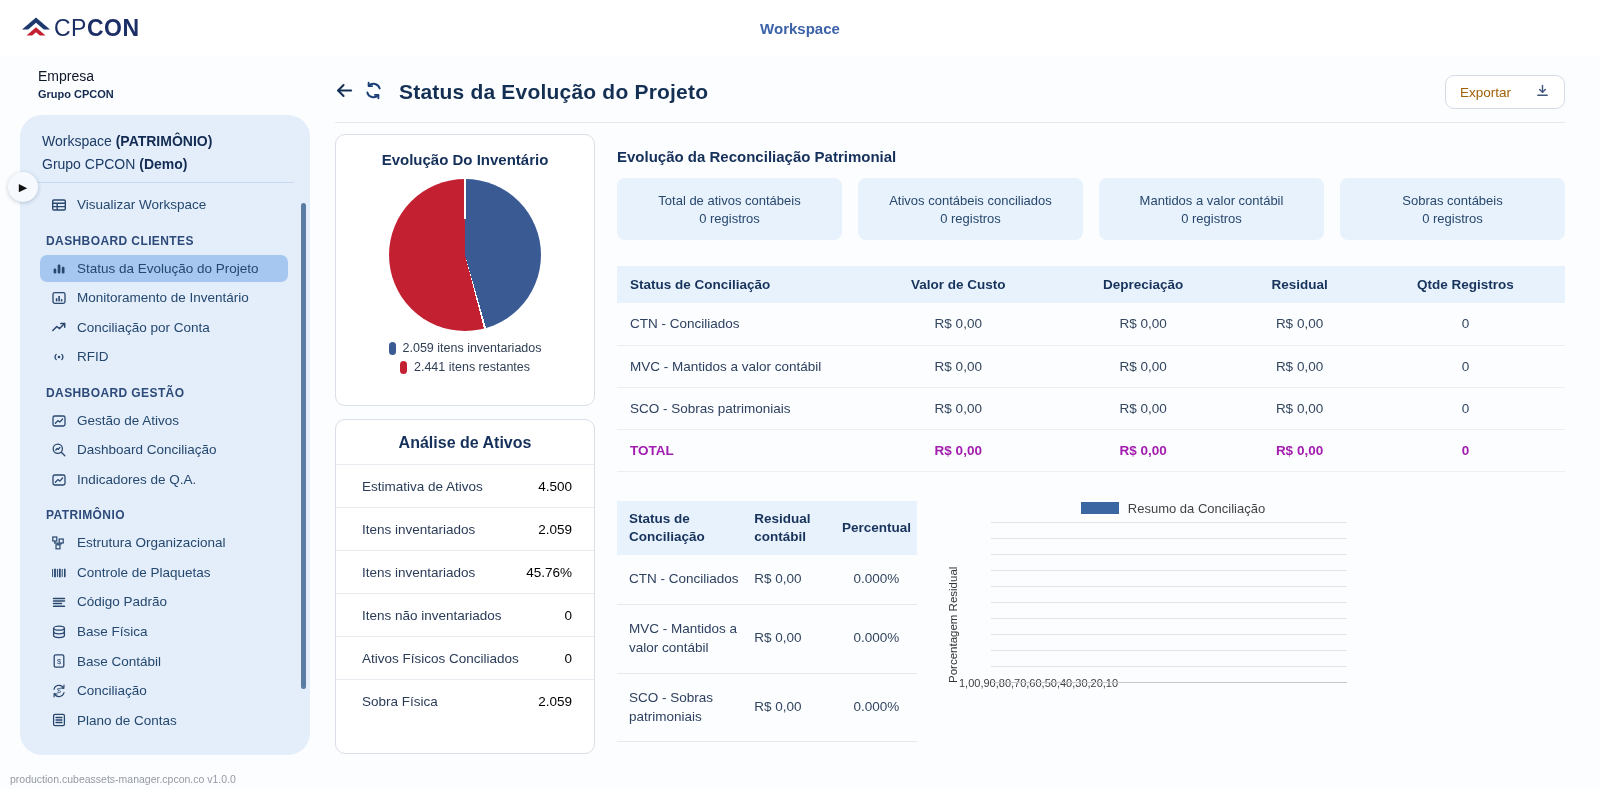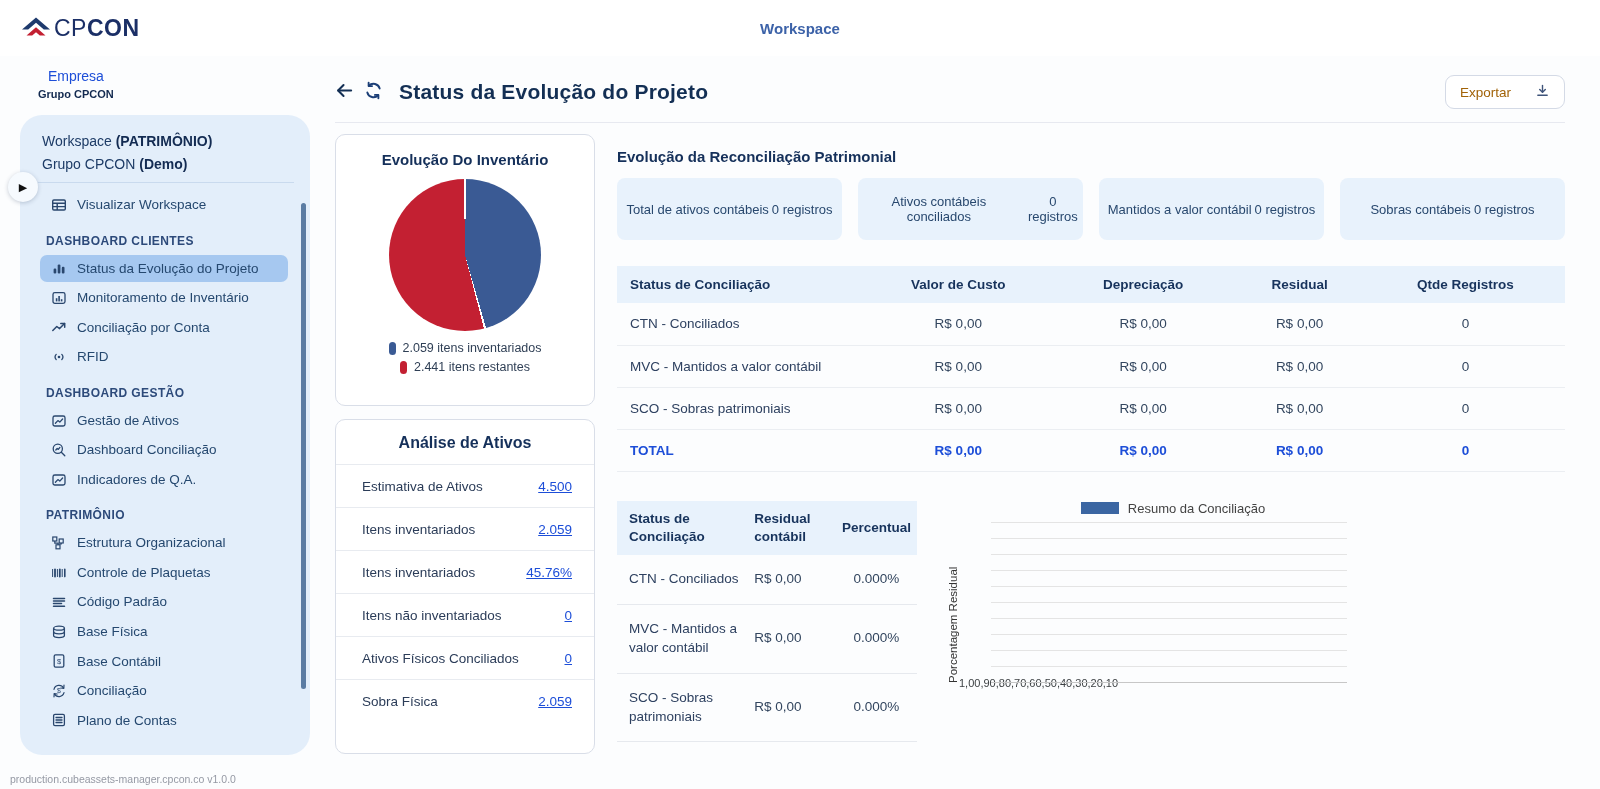--- a/index.html
+++ b/index.html
@@ -11,21 +11,21 @@
   
   .topbar { position:absolute; top:0; left:0; width:1600px; height:56px; background:#ffffff; }
   .brand { position:absolute; left:20px; top:13px; display:flex; align-items:center; }
   .brand-text { font-size:23px; letter-spacing:.5px; color:#1b2f66; font-weight:500; }
   .brand-text b { font-weight:800; }
   .top-title { position:absolute; left:0; right:0; top:20px; text-align:center;
     font-weight:700; font-size:15px; color:#3c62a8; cursor:pointer; }
   
   .sidebar { position:absolute; top:56px; left:0; width:322px; height:733px; }
   .company { position:absolute; left:38px; top:12px; }
-  .company-label { font-size:14px; color:#1d4ed8;text-align:center; }
+  .company-label { font-size:14px; color:#0f172a; }
   .company-name { font-size:11px; font-weight:800; color:#12294f; margin-top:4px; }
   .side-card { position:absolute; left:20px; top:59px; width:290px; height:640px;
     background:#e3eefa; border-radius:22px; padding:18px 14px 10px 16px; overflow:hidden; }
   .ws-line { font-size:14px; color:#1d3b66; margin:0 0 7px 6px; }
   .ws-line b { font-weight:800; color:#132b52; }
   .side-divider { border-bottom:1px solid #c9daee; margin:10px 2px 8px 2px; }
   .nav-item { display:flex; align-items:center; gap:10px; padding:5px 10px; margin:2px 8px 2px 4px;
     border-radius:7px; font-size:13.5px; color:#25486f; cursor:pointer; line-height:1.3; }
   .nav-item.active { background:#a6c8f0; }
   .nav-section { font-size:12px; font-weight:800; letter-spacing:.4px; color:#2d4a7a;
@@ -60,37 +60,37 @@
   .pie-legend-row { display:flex; align-items:center; justify-content:center; gap:7px;
     font-size:12.5px; color:#2f3f55; margin-top:5px; }
   .pill { width:7px; height:13px; border-radius:4px; flex:0 0 7px; }
   .pill-blue { background:#3a5a94; }
   .pill-red  { background:#c32032; }
   .analysis-card { margin-top:13px; height:335px; padding:14px 0 0 0; }
   .analysis-card .card-title { font-size:16px; }
   .analysis-rows { margin-top:12px; }
   .a-row { display:flex; justify-content:space-between; align-items:center; height:43px;
     padding:0 22px 0 26px; border-top:1px solid #e8ebf0; font-size:13.5px; color:#2b3c58; }
-  .a-val { color:#1d4ed8;text-decoration:underline; }
+  .a-val { color:#000000; }
   
   .right-col { flex:1; min-width:0; }
   .recon-title { font-size:15px; font-weight:800; color:#15305a; margin-top:14px; }
   .stats-row { display:flex; gap:16px; margin-top:13px; }
   .stat-card { flex:1; background:#e8f2fc; border-radius:8px; height:62px; display:flex;
-    flex-direction:row; align-items:center; justify-content:center; gap:3px;
+    flex-direction:column; align-items:center; justify-content:center; gap:3px;
     font-size:13px; color:#28486e; text-align:center; }
   table { border-collapse:collapse; }
   .recon-table { width:100%; margin-top:26px; font-size:13.5px; }
   .recon-table th { background:#e8f2fc; color:#17335c; font-weight:800; height:37px; text-align:center; }
   .recon-table th:first-child { text-align:left; padding-left:13px; width:26%; }
   .recon-table th:nth-child(2){ width:20%; } .recon-table th:nth-child(3){ width:19%; }
   .recon-table th:nth-child(4){ width:14%; } .recon-table th:nth-child(5){ width:21%; }
   .recon-table td { height:42px; border-bottom:1px solid #ebeef2; color:#33465f; text-align:center; }
   .recon-table td:first-child { text-align:left; padding-left:13px; color:#2e4160; }
-  .recon-table tr.total td { font-weight:800; color:#1d4ed8; }
+  .recon-table tr.total td { font-weight:800; color:#a21caf; }
   .bottom-row { display:flex; margin-top:29px; }
   .detail-table { width:300px; flex:0 0 300px; font-size:13.5px; }
   .detail-table th { background:#e8f2fc; color:#17335c; font-weight:800; padding:9px 6px; line-height:1.35; text-align:left; }
   .detail-table th:first-child { padding-left:12px; width:132px; }
   .detail-table th:nth-child(2){ width:88px; text-align:left; }
   .detail-table th:nth-child(3){ width:80px; text-align:center; }
   .detail-table td { border-bottom:1px solid #e6e9ee; padding:15px 6px; line-height:1.4; color:#33465f; vertical-align:middle; }
   .detail-table td:first-child { padding-left:12px; color:#2e4160; }
   .detail-table td:nth-child(3){ text-align:center; }
   

